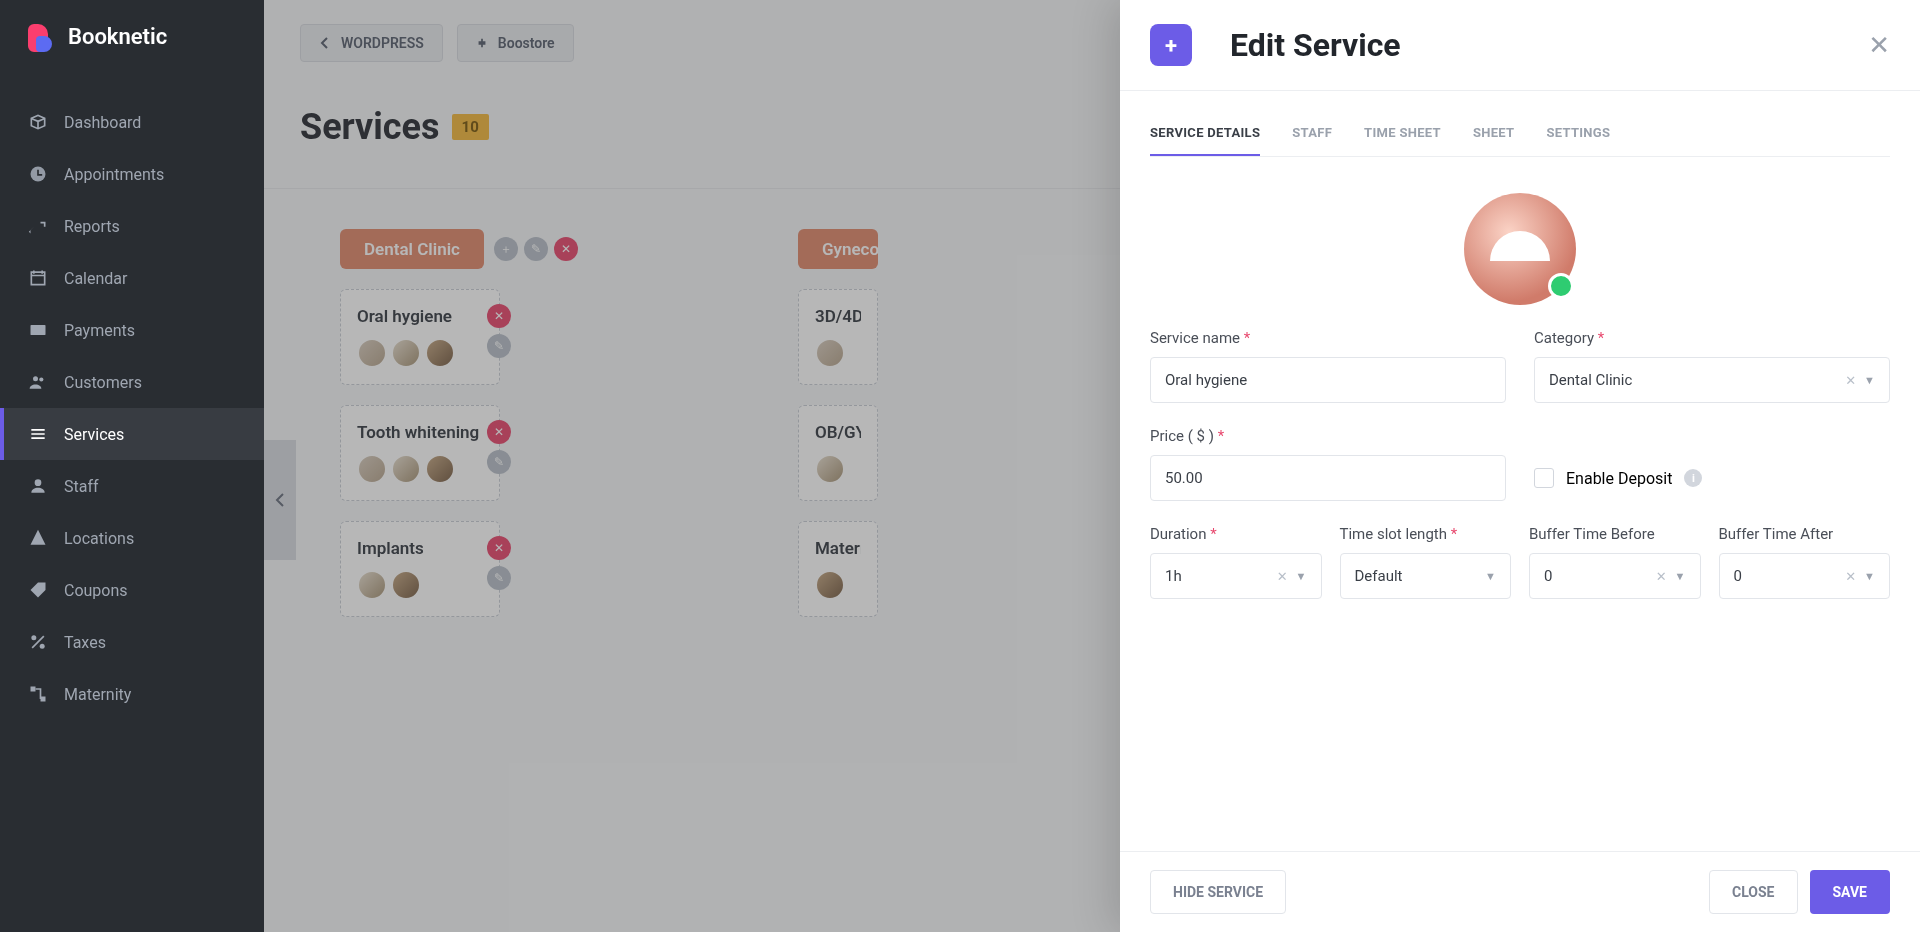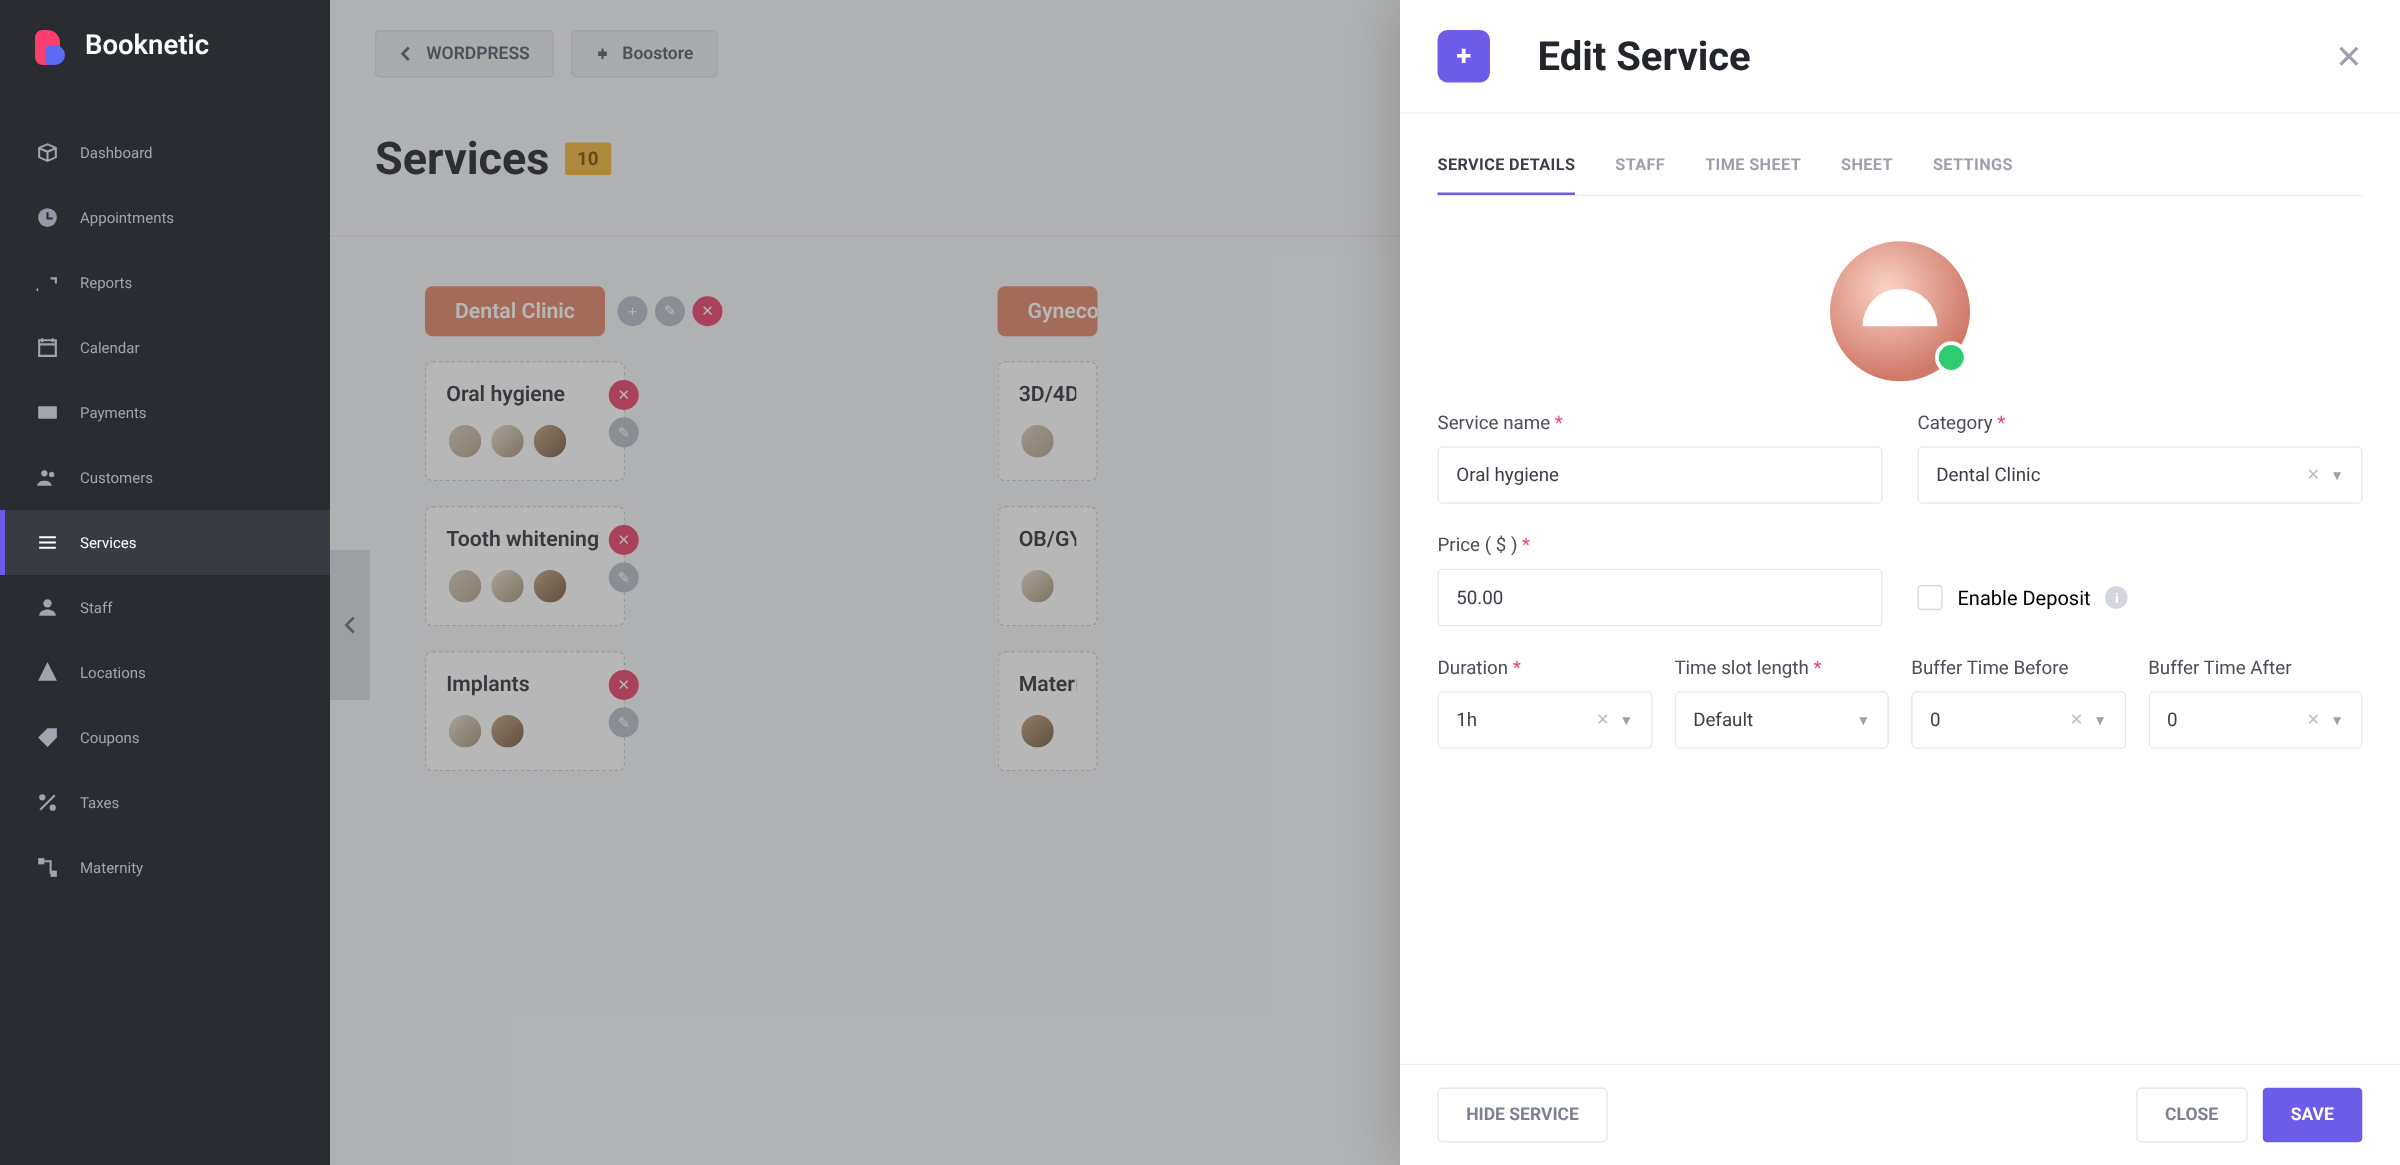--- a/index.html
+++ b/index.html
@@ -6,21 +6,21 @@
 body { background: #f5f6f8; overflow: hidden; }
 
 
 .sidebar { position: fixed; left: 0; top: 0; width: 264px; height: 100vh; background: #292d32; color: #9fa6b1; }
 .logo-wrap { display: flex; align-items: flex-start; padding: 24px 28px; gap: 12px; }
 .logo-icon { width: 28px; height: 28px; position: relative; }
 .logo-icon::before { content: ''; position: absolute; width: 20px; height: 28px; background: #fb3e6e; border-radius: 6px 10px 10px 6px; left: 0; }
 .logo-icon::after { content: ''; position: absolute; width: 16px; height: 16px; background: #5c6bf2; border-radius: 4px 8px 8px 4px; left: 8px; top: 12px; }
 .logo-text { color: #fff; font-size: 22px; font-weight: 600; }
 .nav-items { padding-top: 20px; }
-.nav-item { display: flex; align-items: center; gap: 16px; padding: 16px 28px; cursor: pointer; font-size: 12px; color: #9fa6b1; }
+.nav-item { display: flex; align-items: center; gap: 16px; padding: 16px 28px; cursor: pointer; font-size: 16px; color: #9fa6b1; }
 .nav-item.active { background: #383c42; color: #fff; border-left: 4px solid #6c5ce7; padding-left: 24px; }
 .nav-icon { width: 20px; height: 20px; display: flex; align-items: center; justify-content: center; }
 
 
 .main { margin-left: 264px; padding: 0; position: relative; height: 100vh; }
 .overlay { position: absolute; inset: 0; background: rgba(50,50,50,0.35); z-index: 5; pointer-events: none; }
 .breadcrumb-bar { display: flex; gap: 14px; padding: 24px 36px; }
 .crumb { background: #e9ebee; border: 1px solid #d8dbe0; padding: 10px 18px; border-radius: 4px; display: flex; align-items: center; gap: 10px; color: #5a6270; font-weight: 600; font-size: 14px; }
 .crumb svg { width: 12px; height: 12px; }
 .page-title-row { display: flex; align-items: center; gap: 12px; padding: 20px 36px 40px; border-bottom: 1px solid #e6e8eb; margin: 0 36px 0 0; }

